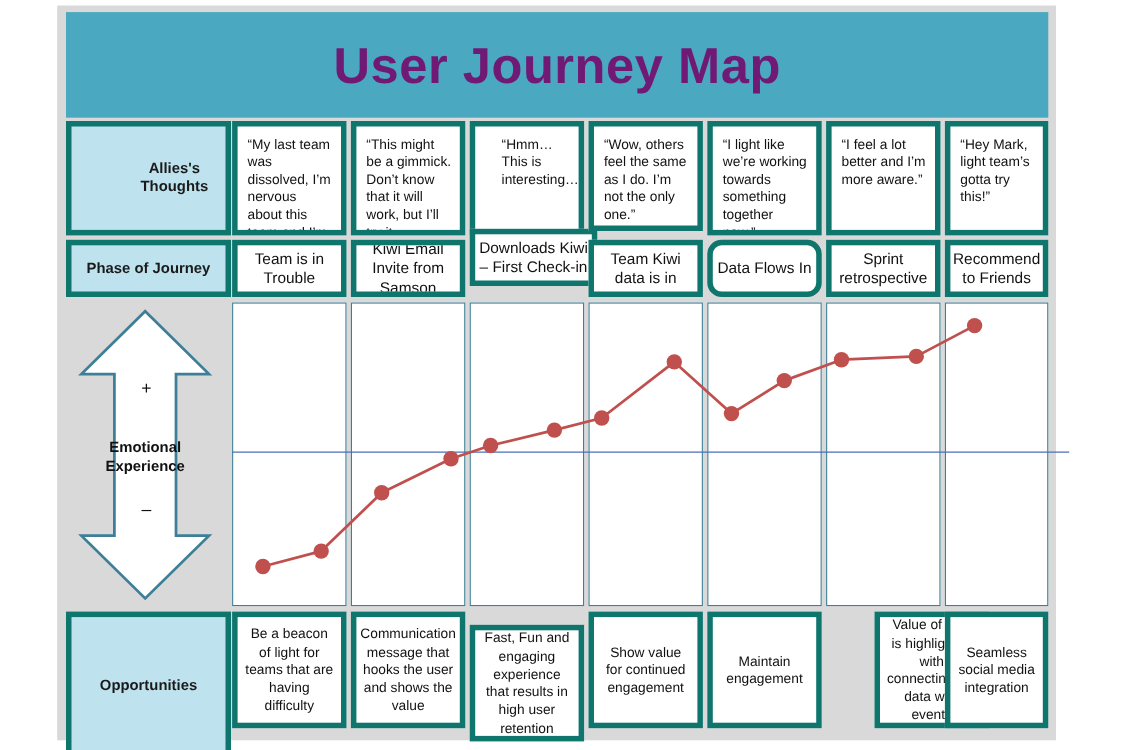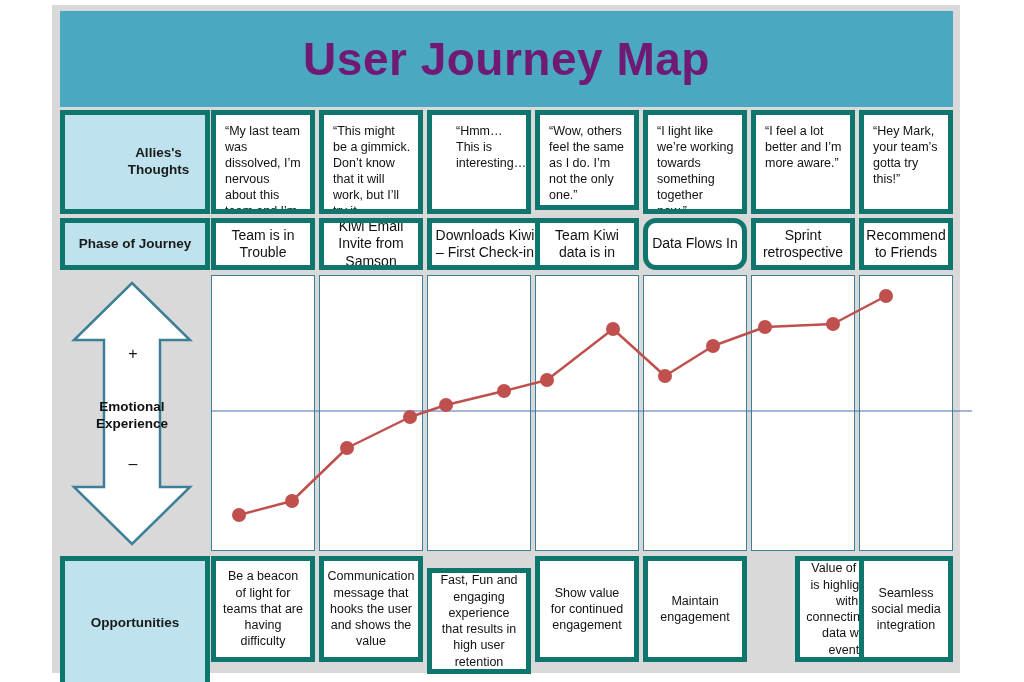--- a/index.html
+++ b/index.html
@@ -196,21 +196,21 @@
     <span>Kiwi Email Invite from Samson</span>
   </div>
   <div class="chart-col" style="left:319px; top:275px; width:104px; height:276px;"></div>
   <div class="cell opp-cell" style="left:319px; top:556px; width:104px; height:106px;">
     <span>Communication message that hooks the user and shows the value</span>
   </div>
 
   <div class="cell thought-cell" style="left:427px; top:110px; width:104px; height:104px;padding-left:24px;">
     <span>“Hmm…  This is interesting…”</span>
   </div>
-  <div class="cell phase-cell" style="left:427px; top:218px; width:116px; height:52px;">
+  <div class="cell phase-cell" style="left:427px; top:208px; width:116px; height:52px;">
     <span>Downloads Kiwi – First Check-in</span>
   </div>
   <div class="chart-col" style="left:427px; top:275px; width:104px; height:276px;"></div>
   <div class="cell opp-cell" style="left:427px; top:556px; width:104px; height:106px;margin-top:12px;">
     <span>Fast, Fun and engaging experience that results in high user retention</span>
   </div>
 
   <div class="cell thought-cell" style="left:535px; top:110px; width:104px; height:100px;">
     <span>“Wow, others feel the same as I do. I’m not the only one.”</span>
   </div>
@@ -238,21 +238,21 @@
   </div>
   <div class="cell phase-cell" style="left:751px; top:218px; width:104px; height:52px;">
     <span>Sprint retrospective</span>
   </div>
   <div class="chart-col" style="left:751px; top:275px; width:104px; height:276px;"></div>
   <div class="cell opp-cell" style="left:751px; top:556px; width:104px; height:106px;margin-left:44px;">
     <span>Value of Kiwi is highlighted  with connecting the data with events</span>
   </div>
 
   <div class="cell thought-cell" style="left:859px; top:110px; width:94px; height:104px;">
-    <span>“Hey Mark, your team’s gotta try this!”</span>
+    <span>“Hey Mark, light team’s gotta try this!”</span>
   </div>
   <div class="cell phase-cell" style="left:859px; top:218px; width:94px; height:52px;">
     <span>Recommend to Friends</span>
   </div>
   <div class="chart-col" style="left:859px; top:275px; width:94px; height:276px;"></div>
   <div class="cell opp-cell" style="left:859px; top:556px; width:94px; height:106px;">
     <span>Seamless social media integration</span>
   </div>
 
   <svg class="svg-layer" id="journey-chart" viewBox="0 0 1024 682">

